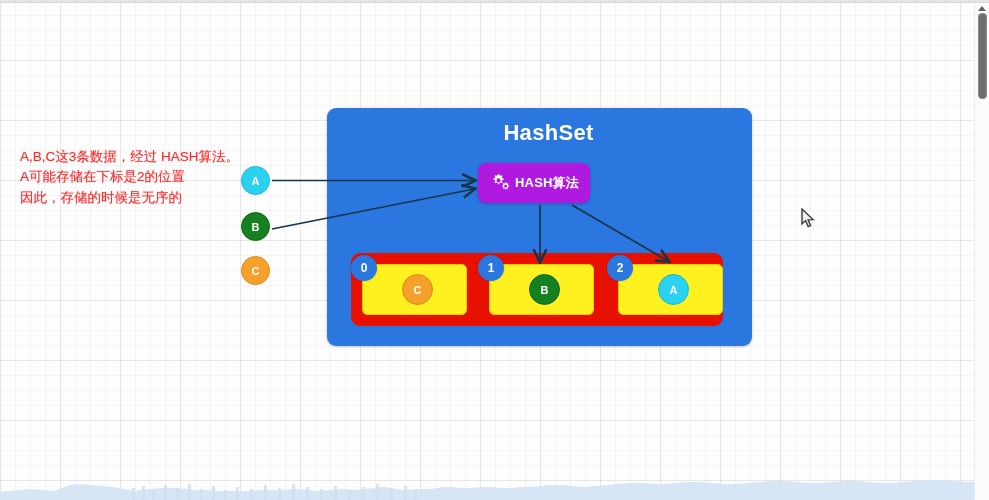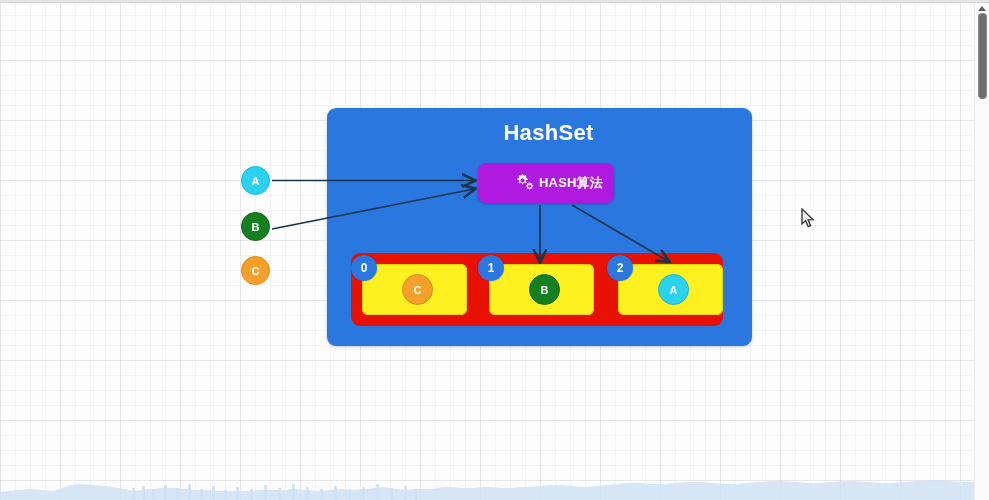--- a/index.html
+++ b/index.html
@@ -139,21 +139,20 @@
     top: 55px;
     width: 112px;
     height: 40px;
     background: #b01ae0;
     border-radius: 8px;
     display: flex;
     align-items: center;
     justify-content: center;
     gap: 4px;
     box-shadow: 0 1px 3px rgba(0,0,0,0.25);
-    padding-left: 24px;
   }
   #hash-chip-label {
     color: #ffffff;
     font-size: 13px;
     font-weight: bold;
     letter-spacing: 0.2px;
   }
   .gears-icon { display: block; }
 
   
@@ -230,20 +229,23 @@
   }
 </style>
 </head>
 <body>
 
 <div id="canvas">
 
   <div id="top-rule"></div>
 
   <div id="note">
+    <div>A,B,C这3条数据，经过 HASH算法。</div>
+    <div>A可能存储在下标是2的位置</div>
+    <div>因此，存储的时候是无序的</div>
   </div>
 
   <div class="token" id="token-a">
     <span>A</span>
   </div>
   <div class="token" id="token-b">
     <span>B</span>
   </div>
   <div class="token" id="token-c">
     <span>C</span>

